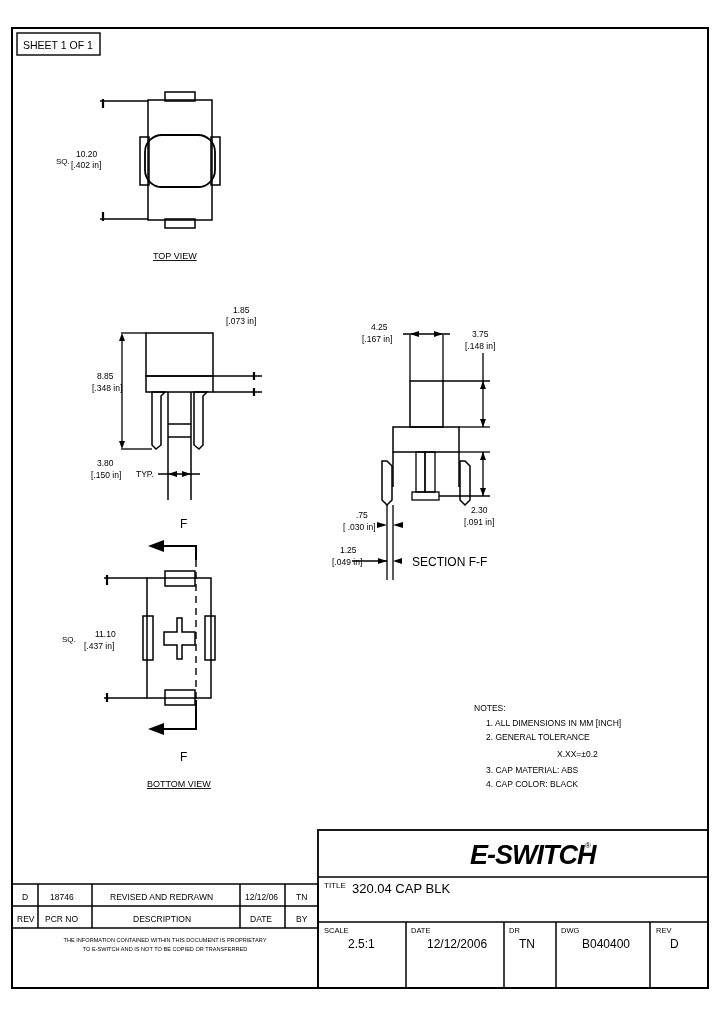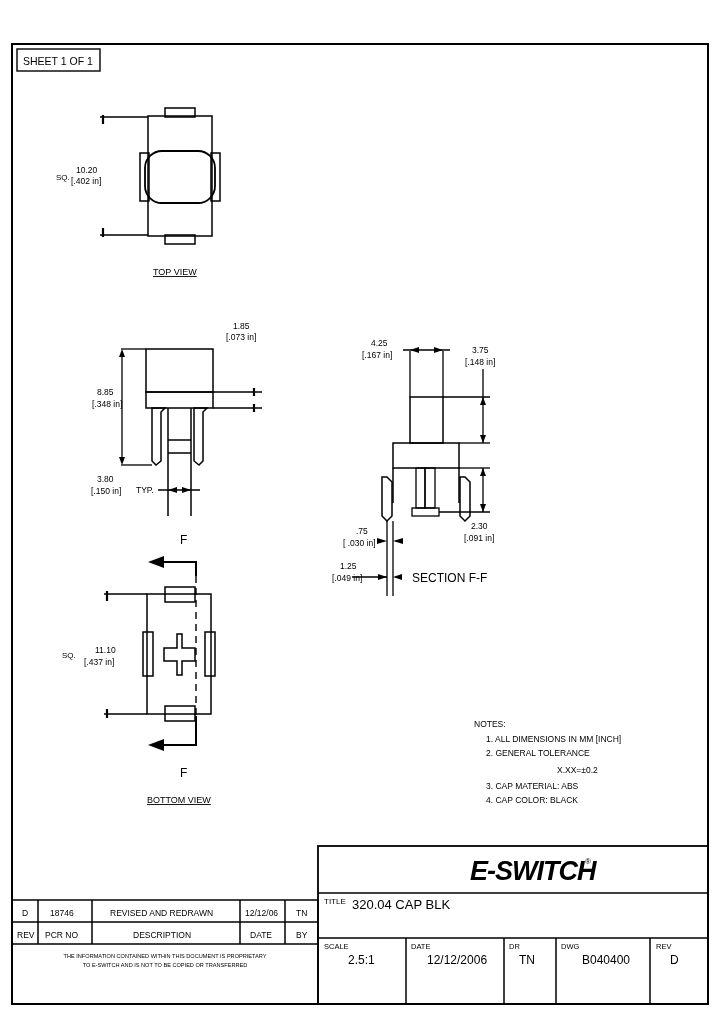--- a/index.html
+++ b/index.html
@@ -3,21 +3,21 @@
 <meta charset="utf-8">
 <style>
   html,body{margin:0;padding:0;background:#ffffff;}
   body{
     width:720px;height:1012px;
     font-family:"Liberation Sans",sans-serif;
     color:#000;
     overflow:hidden;
     position:relative;
   }
-  #sheet{position:absolute;left:0;top:16px;width:720px;height:712px;}
+  #sheet{position:absolute;left:0;top:0;width:720px;height:712px;}
   svg{display:block;}
   text{font-family:"Liberation Sans",sans-serif;fill:#000;}
   .dim{font-size:8.5px;}
   .dimsm{font-size:8px;}
   .viewlbl{font-size:9px;text-decoration:underline;}
   .note{font-size:8.5px;}
   .tb{font-size:7.5px;}
   .tbval{font-size:12px;}
   .sheetlbl{font-size:10.5px;}
   .revtxt{font-size:8.5px;}

